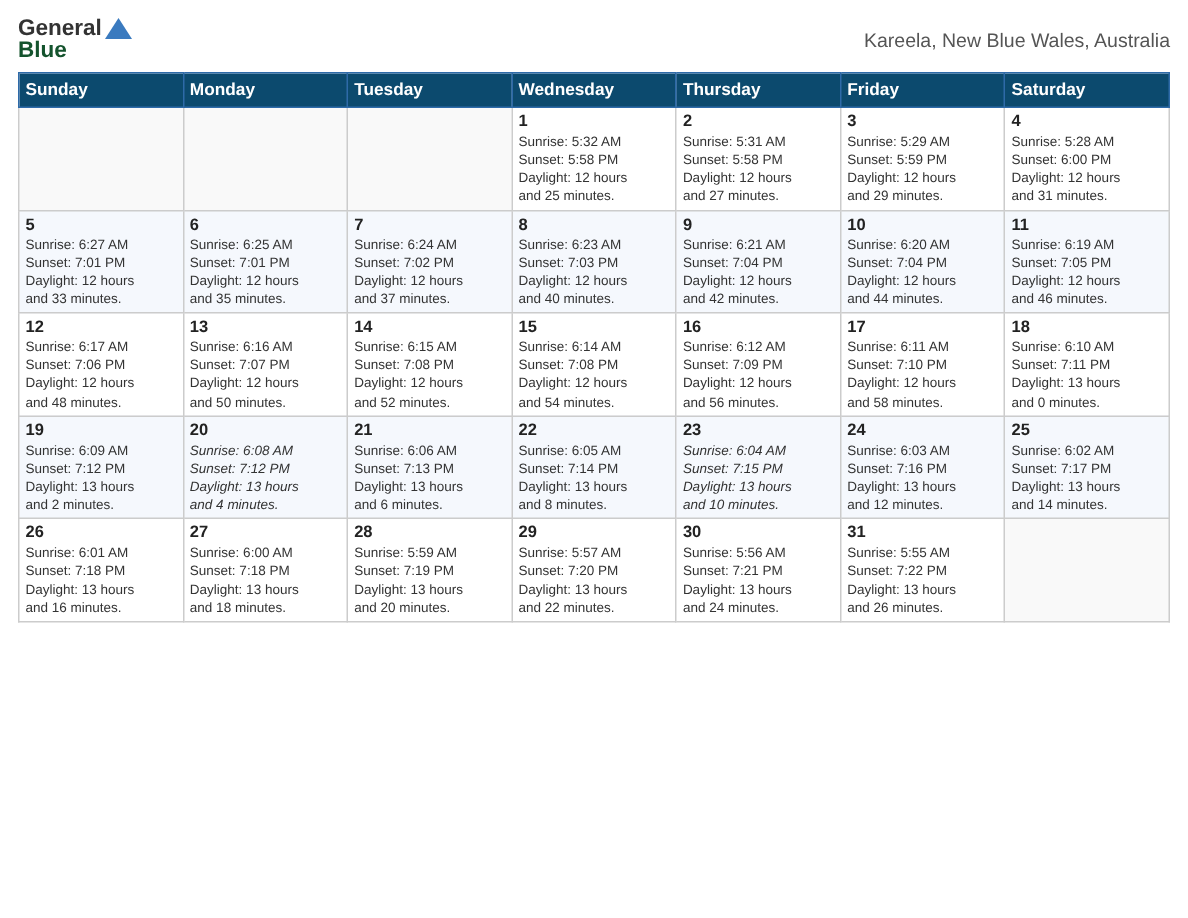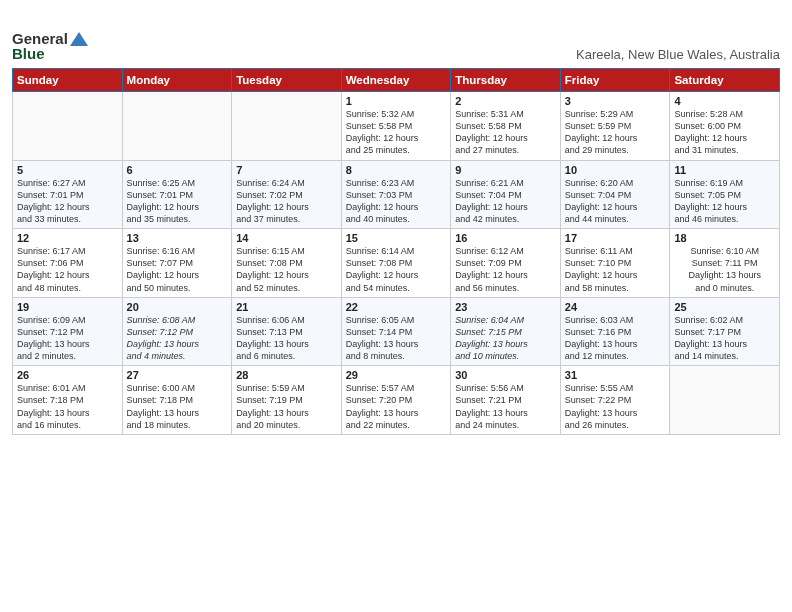--- a/index.html
+++ b/index.html
@@ -12,23 +12,22 @@
     }
     .page {
       width: 792px;
       height: 612px;
       background: #fff;
       padding: 10px 12px 10px 12px;
     }
     .header {
       display: flex;
       justify-content: space-between;
-      align-items: flex-end;
+      align-items: center;
       margin-bottom: 6px;
-      margin-top: 20px;
     }
     .logo {
       display: flex;
       flex-direction: column;
       align-items: flex-start;
     }
     .title-area {
       text-align: right;
     }
     .month-title {
@@ -39,21 +38,21 @@
     .location {
       font-size: 13px;
       color: #555;
     }
     .calendar {
       width: 100%;
       border-collapse: collapse;
       border: 1px solid #ccc;
     }
     .calendar th {
-      background: #b91c1c;
+      background: #0c4a6e;
       color: #fff;
       font-size: 11.5px;
       font-weight: bold;
       padding: 5px 4px;
       text-align: left;
       border: 1px solid #2e6aa8;
     }
     .calendar td {
       border: 1px solid #ccc;
       vertical-align: top;
@@ -241,21 +240,21 @@
           </td>
           <td>
             <span class="day-num">17</span>
             <div class="day-info" style="white-space: pre-line;">Sunrise: 6:11 AM
 Sunset: 7:10 PM
 Daylight: 12 hours
 and 58 minutes.</div>
           </td>
           <td>
             <span class="day-num">18</span>
-            <div class="day-info" style="white-space: pre-line; text-align: center;">Sunrise: 6:10 AM
+            <div class="day-info" style="white-space: pre-line;">Sunrise: 6:10 AM
 Sunset: 7:11 PM
 Daylight: 13 hours
 and 0 minutes.</div>
           </td>
         </tr>
         <tr>
           <td>
             <span class="day-num">19</span>
             <div class="day-info" style="white-space: pre-line;">Sunrise: 6:09 AM
 Sunset: 7:12 PM

